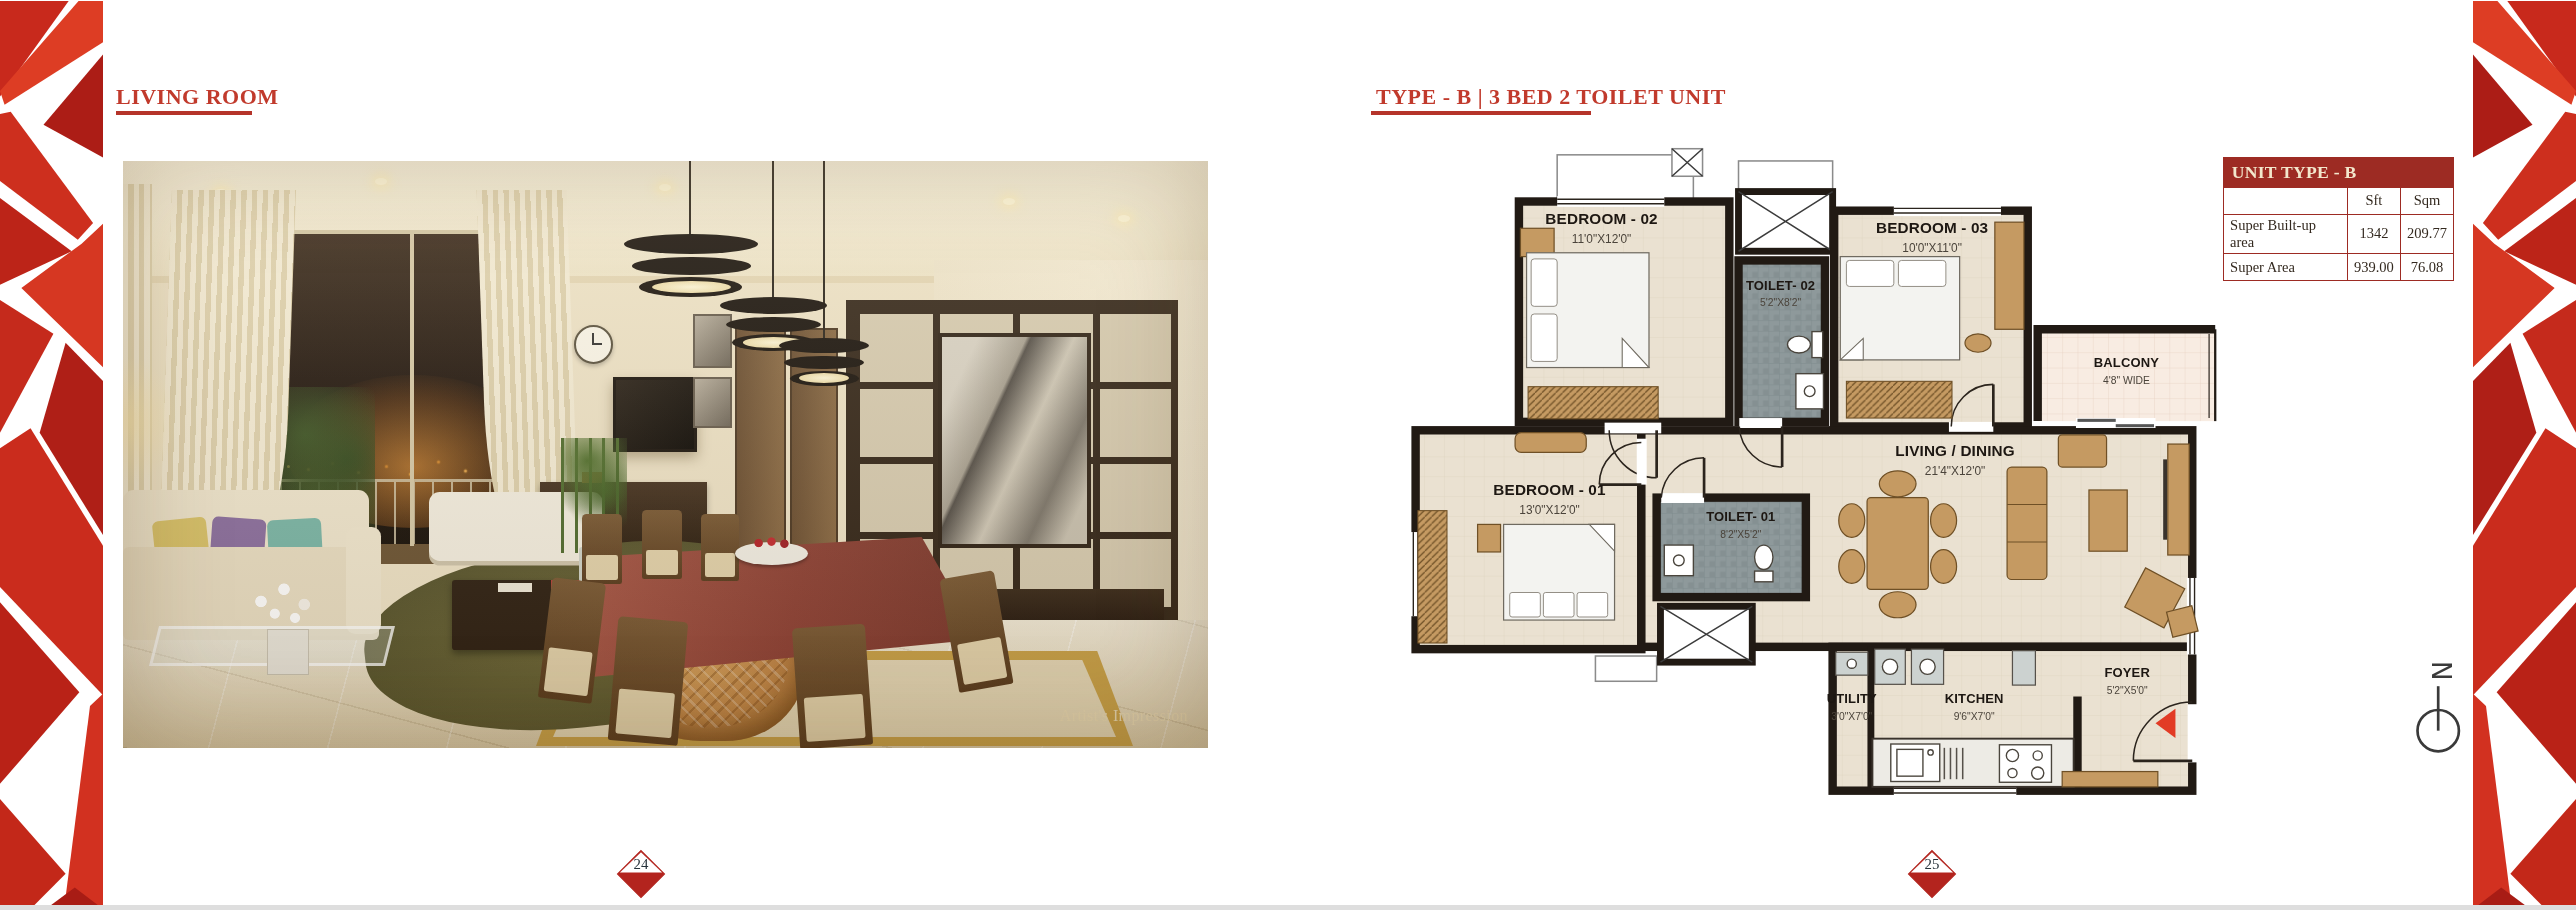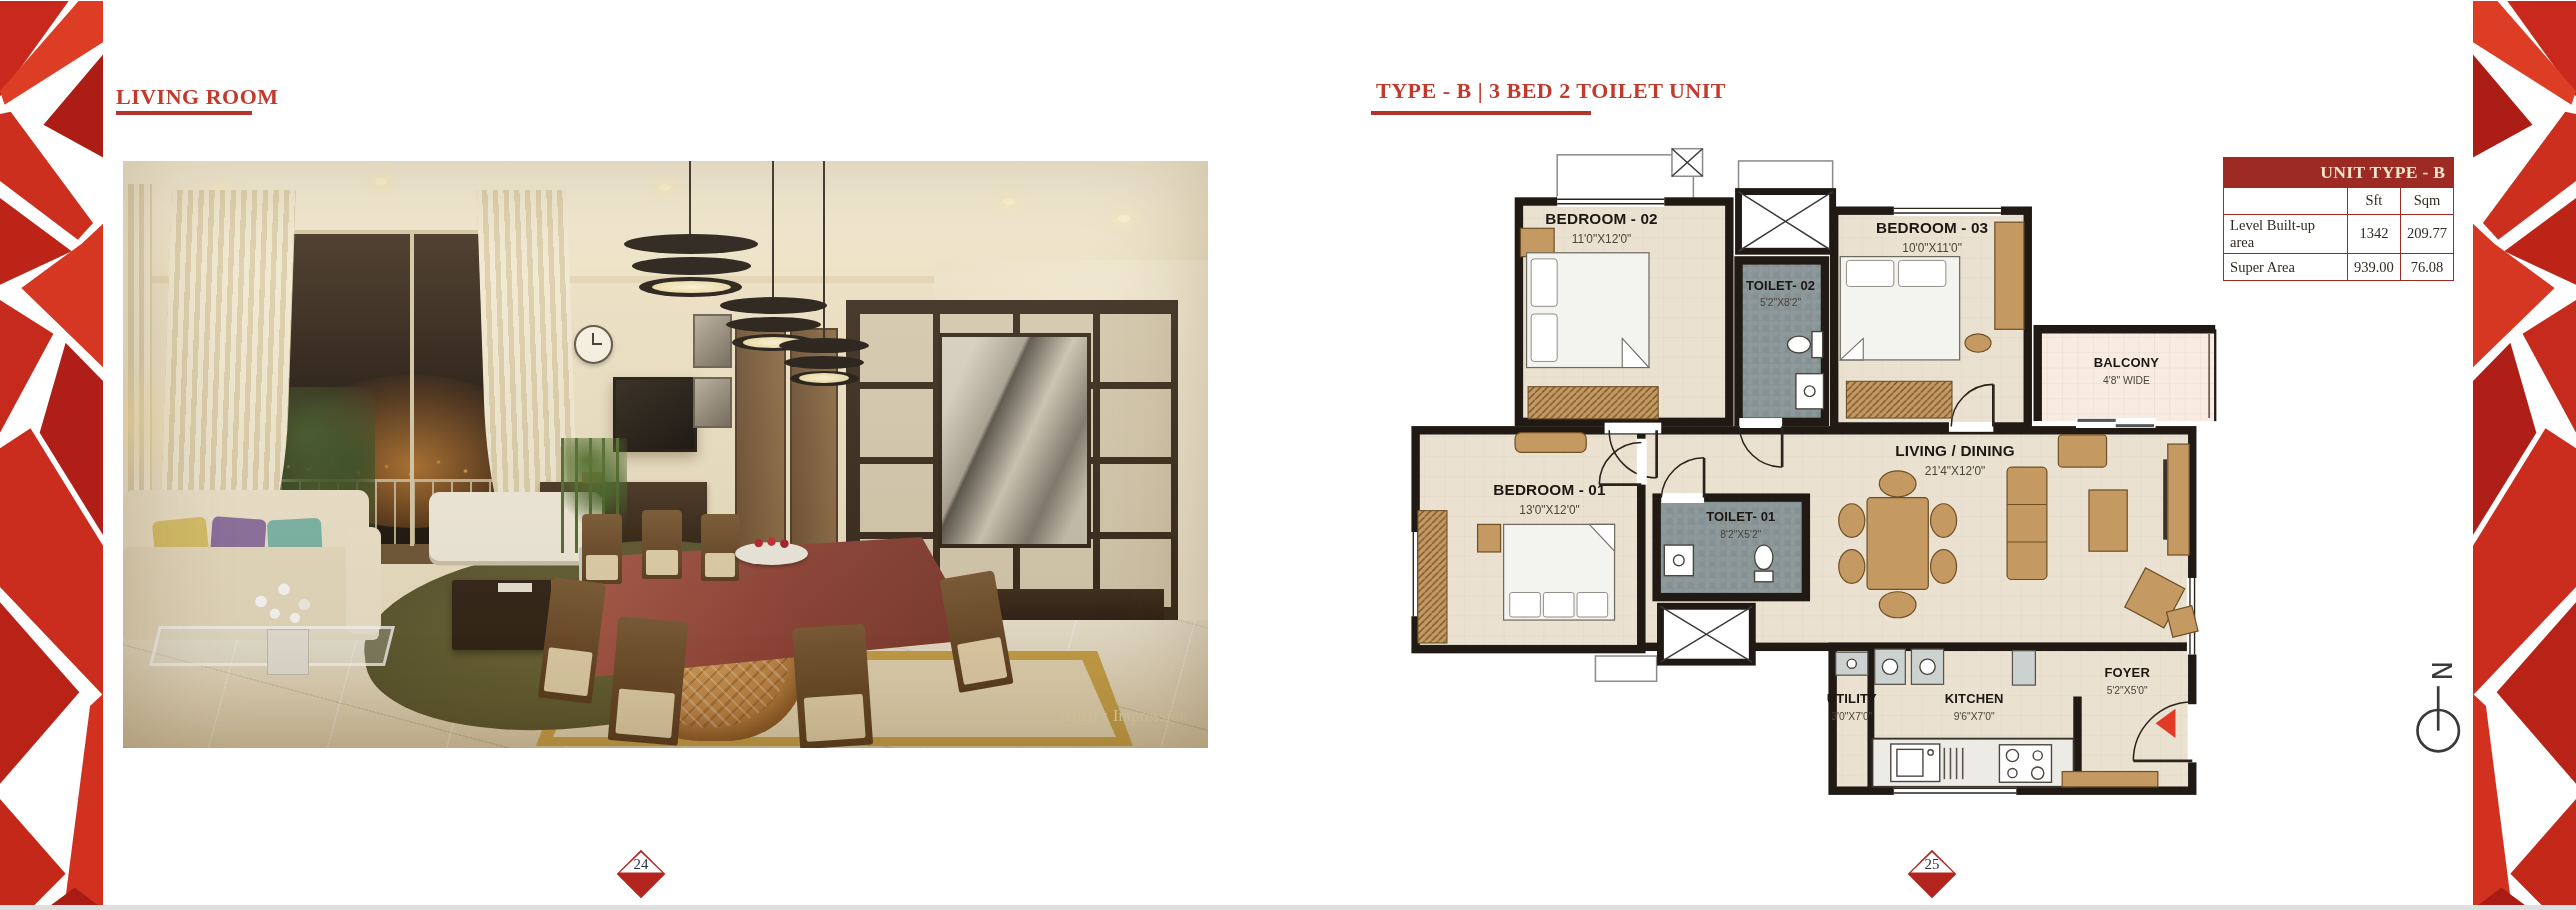--- a/index.html
+++ b/index.html
@@ -116,21 +116,21 @@
   .pchair{position:absolute;background:linear-gradient(#7a5a36,#5a3d20);border-radius:4.6px 4.6px 2.3px 2.3px;}
   .pchair::after{content:"";position:absolute;left:10%;right:10%;bottom:6%;height:36%;
         background:#e3d3ad;border-radius:2.3px;}
   .ph-caption{position:absolute;right:20px;bottom:23px;font-family:"Liberation Serif",serif;
         font-size:16px;color:#eadbb6;letter-spacing:0.4px;}
 
   
   .rtable{position:absolute;border-collapse:collapse;font-family:"Liberation Serif",serif;background:#fff;}
   .rtable td,.rtable th{border:1.9px solid #9d2b23;}
   .rtable th.hd{background:#9d2b23;color:#f3e7cc;font-size:17.6px;font-weight:700;
-        text-align:right;padding:3.8px 7.7px;letter-spacing:0.3px;}
+        text-align:left;padding:3.8px 7.7px;letter-spacing:0.3px;}
   .rtable td{font-size:14.5px;color:#33291f;padding:2.3px 6.1px;height:21.4px;}
   .rtable td.num,.rtable td.ch{text-align:center;}
 
   
   .plan{position:absolute;left:1404px;top:138px;width:819px;height:681px;}
   .wall{fill:none;stroke:#211a14;stroke-width:11;}
   .thin{fill:#ffffff;stroke:#8b8b8b;stroke-width:2;}
   .shaftbox{fill:#ffffff;stroke:#211a14;stroke-width:9;}
   .xline{stroke:#3c3c3c;stroke-width:2;fill:none;}
   .doorarc{stroke:#2b241d;stroke-width:2;fill:none;}
@@ -278,21 +278,21 @@
     </div>
     <div class="ph" style="left:656px;top:177px;width:90px;height:49px">
       <div class="ph-ring" style="left:0;top:0;width:90px;height:15.3px"></div>
       <div class="ph-ring" style="left:5.4px;top:17.6px;width:80px;height:13.8px"></div>
       <div class="ph-ring" style="left:10.7px;top:33px;width:69px;height:15.3px"></div>
       <div class="ph-lglow" style="left:20px;top:35px;width:50px;height:10px"></div>
     </div>
     <div class="ph-caption">Artist's Impression</div>
   </div>
 
-  <div class="sec-title" style="left:1376px;top:78px">TYPE - B | 3 BED 2 TOILET UNIT</div>
+  <div class="sec-title" style="left:1376px;top:84px">TYPE - B | 3 BED 2 TOILET UNIT</div>
   <div class="rule" style="left:1371px;top:111px;width:220px"></div>
 
   <svg class="plan" viewBox="0 0 1070 890">
     <defs>
       <pattern id="tileB" width="26" height="26" patternUnits="userSpaceOnUse">
         <rect width="26" height="26" fill="#eae1d1"></rect>
         <path d="M26 0H0V26" fill="none" stroke="#ddd2bf" stroke-width="1"></path>
       </pattern>
       <pattern id="tileT" width="14" height="14" patternUnits="userSpaceOnUse">
         <rect width="14" height="14" fill="#8e999b"></rect>
@@ -512,21 +512,21 @@
     <tbody>
         <tr>
           <th class="hd" colspan="3">UNIT TYPE - B</th>
         </tr>
     <tr>
       <td></td>
       <td class="ch">Sft</td>
       <td class="ch">Sqm</td>
     </tr>
     <tr>
-      <td>Level Built-up area</td>
+      <td>Super Built-up area</td>
       <td class="num">1342</td>
       <td class="num">209.77</td>
     </tr>
     <tr>
       <td>Super Area</td>
       <td class="num">939.00</td>
       <td class="num">76.08</td>
     </tr>
   </tbody>
     </table>

